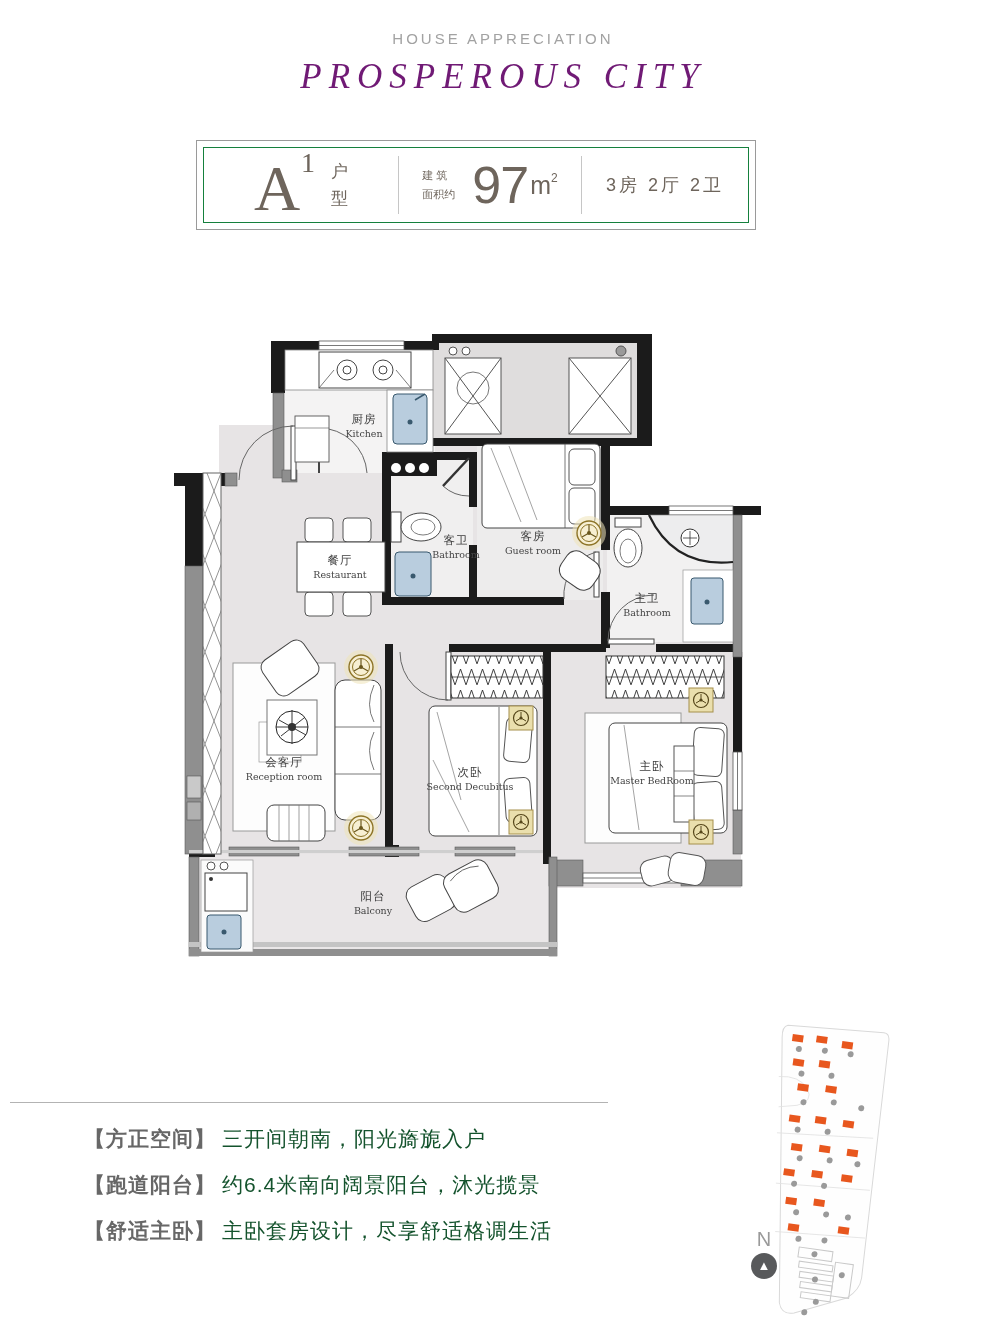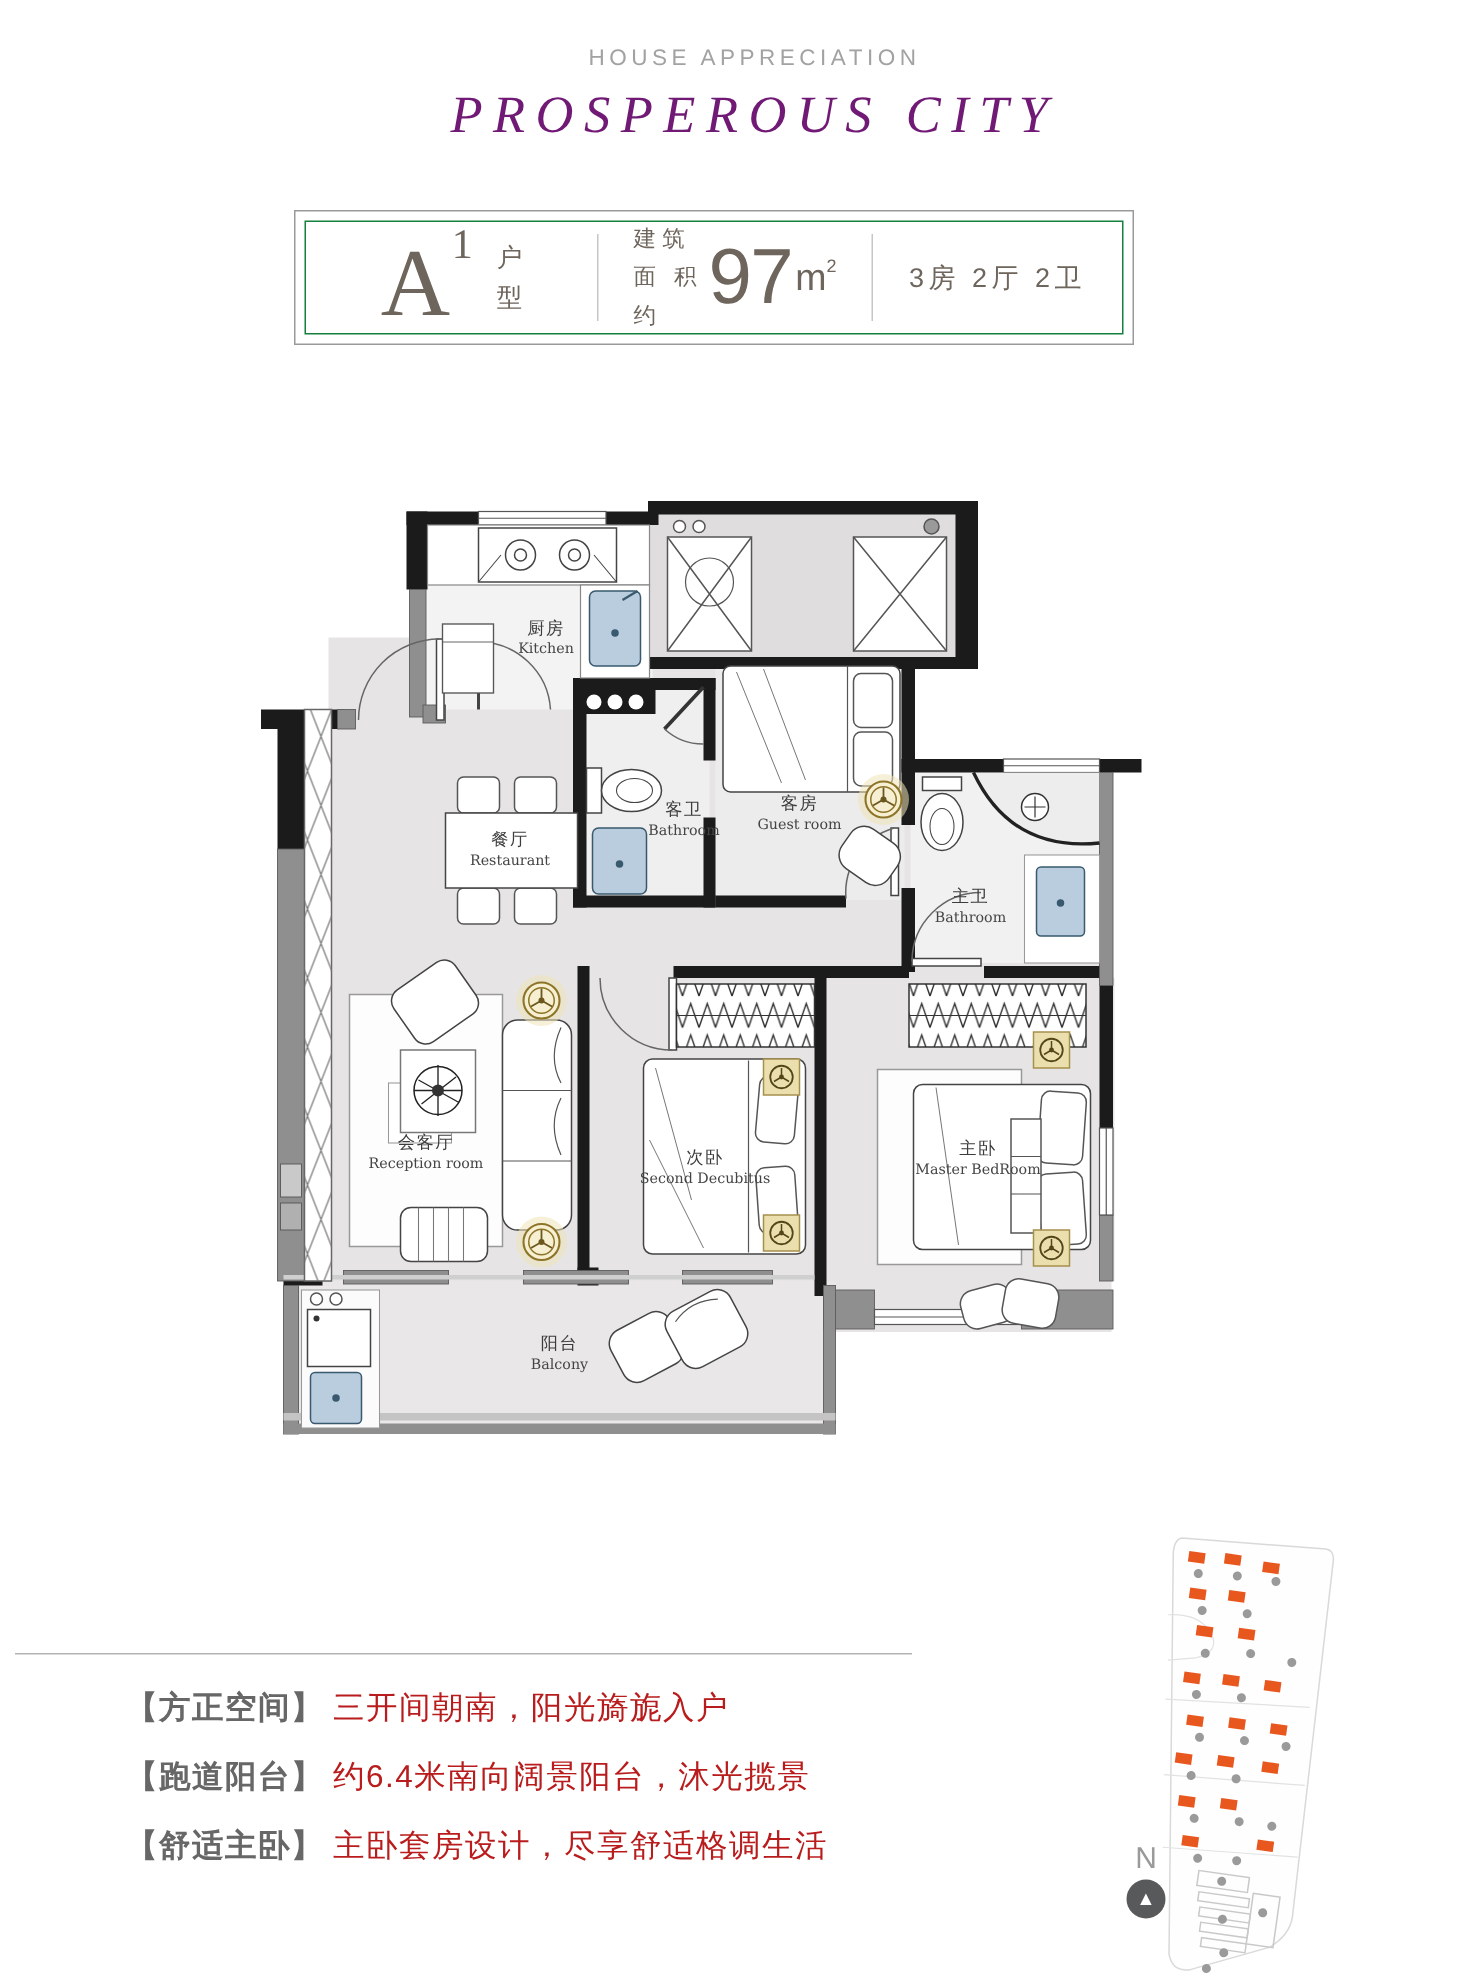--- a/index.html
+++ b/index.html
@@ -16,37 +16,37 @@
   .badge-inner{position:absolute;left:6px;top:6px;right:6px;bottom:6px;
          border:1px solid #15803d;display:flex;align-items:center;color:#6e655c;}
   .bsec{display:flex;align-items:center;justify-content:center;height:100%;}
   .b1{width:194px;}
   .b2{width:182px;}
   .b3{flex:1;font-size:18px;letter-spacing:3px;color:#6e655c;}
   .vdiv{width:1px;height:58px;background:#c6c6c6;}
   .unit{font-family:"Liberation Serif",serif;font-size:64px;line-height:1;color:#6e655c;}
   .unit sup{font-size:28px;vertical-align:38px;margin-left:1px;}
   .unit-zh{display:flex;flex-direction:column;margin-left:16px;font-size:17px;line-height:1.6;color:#6e655c;}
-  .area-prefix{display:flex;flex-direction:column;font-size:15px;line-height:1.7;color:#6e655c;margin-right:8px;text-align:justify;width:42px;}
+  .area-prefix{display:flex;flex-direction:column;font-size:11px;line-height:1.7;color:#6e655c;margin-right:8px;text-align:justify;width:42px;}
   .area-prefix span{display:inline-block;width:100%;text-align:justify;}
   .area-num{font-size:52px;line-height:1;font-weight:500;letter-spacing:-1px;}
   .area-unit{font-size:25px;margin-left:2px;}
   .area-unit sup{font-size:12px;vertical-align:12px;}
   
   .plan{position:absolute;left:169px;top:330px;width:600px;height:660px;}
   .rlabel{position:absolute;transform:translate(-50%,-50%);text-align:center;
           color:#3c3c3c;pointer-events:none;white-space:nowrap;}
   .rlabel .zh{font-size:11.5px;letter-spacing:1px;font-family:"DejaVu Serif",serif;}
   .rlabel .en{font-size:9.5px;margin-top:1px;font-family:"DejaVu Serif",serif;color:#444;}
   
   .rule{position:absolute;left:10px;top:1102px;width:598px;height:1px;background:#b3b3b3;}
   .features{position:absolute;left:84px;top:1124px;}
   .feat{margin-bottom:17px;font-size:21px;line-height:29px;}
   .feat .tag{color:#676767;font-weight:bold;letter-spacing:1px;}
-  .feat .desc{color:#b91c1c;margin-left:6px;letter-spacing:1px;}
+  .feat .desc{color:#14532d;margin-left:6px;letter-spacing:1px;}
   
   .siteplan{position:absolute;left:726px;top:1022px;width:200px;height:300px;}
   .compass{position:absolute;left:744px;top:1228px;width:40px;text-align:center;}
   .compass .n{font-size:20px;color:#9a9a9a;font-family:"Liberation Sans",sans-serif;}
   .compass .circ{margin:2px auto 0;width:26px;height:26px;border-radius:50%;background:#58595b;
                  color:#fff;font-size:13px;line-height:26px;text-align:center;}
 </style>
 </head>
 <body>
 

